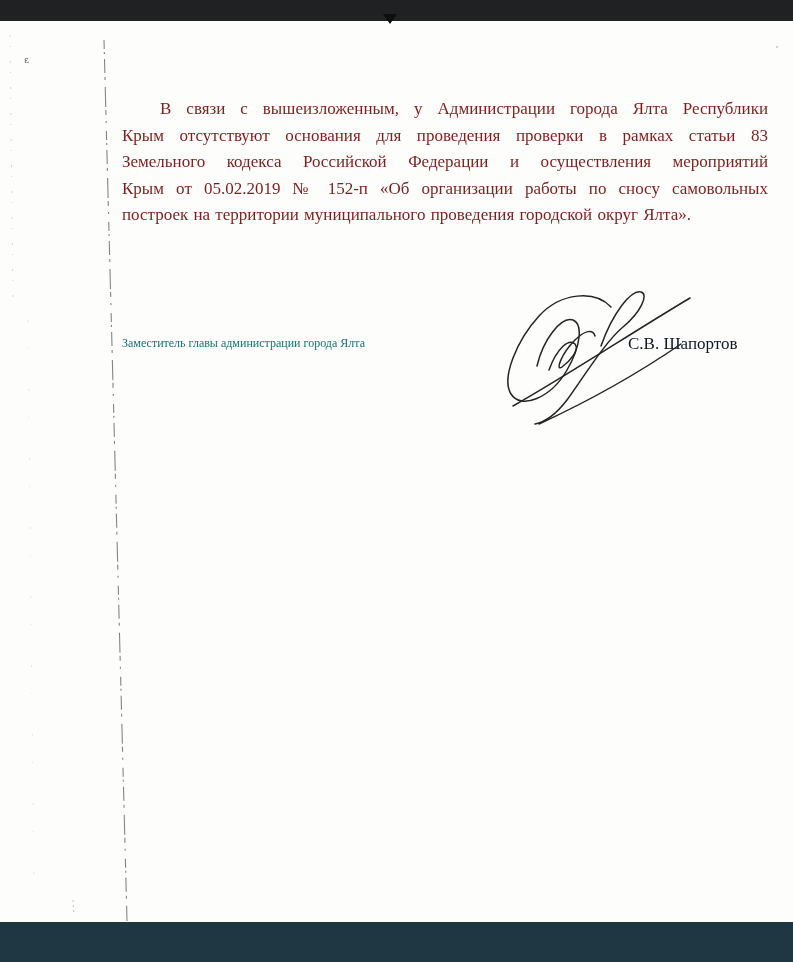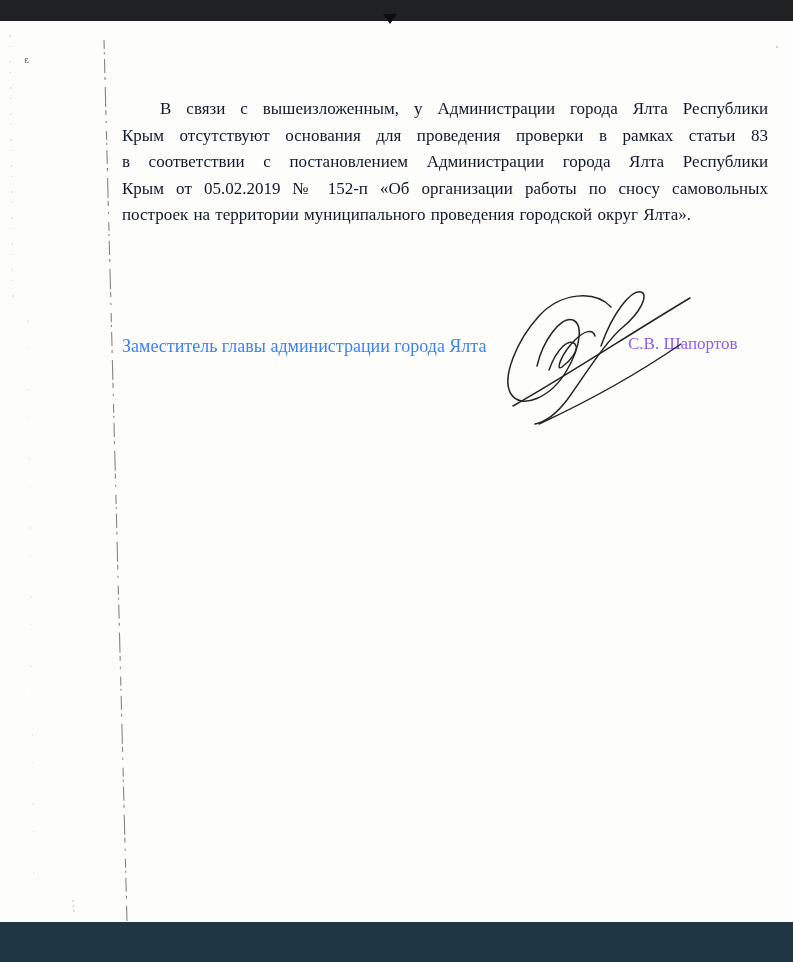--- a/index.html
+++ b/index.html
@@ -32,34 +32,34 @@
   }
   .artifacts {
     position: absolute; left: 0; top: 0;
     width: 793px; height: 962px;
     pointer-events: none;
   }
   .paragraph {
     position: absolute; left: 122px; top: 96px;
     width: 646px;
     font-size: 17px; line-height: 26.5px;
-    color: #0f172a;
+    color: #7f1d1d;
     word-spacing: 1px;
   }
   .paragraph .line { text-align: justify; text-align-last: justify; }
   .paragraph .line.first { text-indent: 38px; }
   .paragraph .line.last { text-align-last: left; }
   .sign-label {
     position: absolute; left: 122px; top: 336px;
-    font-size: 18px; color: #3b82f6;
+    font-size: 12px; color: #0f766e;
     white-space: nowrap;
   }
   .sign-name {
     position: absolute; left: 628px; top: 334px;
-    font-size: 17px; color: #8b5cf6;
+    font-size: 17px; color: #0f172a;
     white-space: nowrap;
   }
   .signature {
     position: absolute; left: 483px; top: 282px;
     width: 215px; height: 148px;
   }
   .squiggle {
     position: absolute; left: 24px; top: 55px;
     font-size: 9px; color: #4a4a4a;
     transform: rotate(-8deg);
@@ -83,21 +83,21 @@
   <line x1="28" y1="320" x2="34" y2="900" stroke="#c4c4c4" stroke-width="1" stroke-dasharray="2 26 1 40" opacity="0.45"></line>
   <line x1="73" y1="900" x2="74" y2="915" stroke="#9a9a9a" stroke-width="1" stroke-dasharray="2 3" opacity="0.6"></line>
   <circle cx="777" cy="47" r="1.2" fill="#bdbdbd" opacity="0.7"></circle>
 </svg>
 
 <div class="squiggle">ε</div>
 
 <div class="paragraph">
     <div class="line first">В связи с вышеизложенным, у Администрации города  Ялта Республики</div>
     <div class="line">Крым отсутствуют основания для проведения проверки в рамках статьи 83</div>
-    <div class="line">в соответствии с постановлением Администрации города Ялта Республики</div>
+    <div class="line">Земельного кодекса Российской Федерации и осуществления мероприятий</div>
     <div class="line">Крым от 05.02.2019 № 152-п «Об организации работы по сносу самовольных</div>
     <div class="line last">построек на территории муниципального проведения городской округ Ялта».</div>
   </div>
 
 <div class="sign-label">Заместитель главы администрации города Ялта</div>
 <div class="sign-name">С.В. Шапортов</div>
 
 <svg class="signature" viewBox="0 0 215 148" fill="none" stroke="#242424" stroke-width="1.5" stroke-linecap="round" stroke-linejoin="round">
   <path d="M128 25 C112 8 78 10 56 34 C34 58 18 96 28 112 C38 128 68 116 84 88 C98 64 100 42 90 38 C78 34 60 58 54 84"></path>
   <path d="M66 88 C74 66 86 56 92 62 C97 68 86 80 79 85 C72 90 78 72 92 58 C102 48 110 47 112 54"></path>

